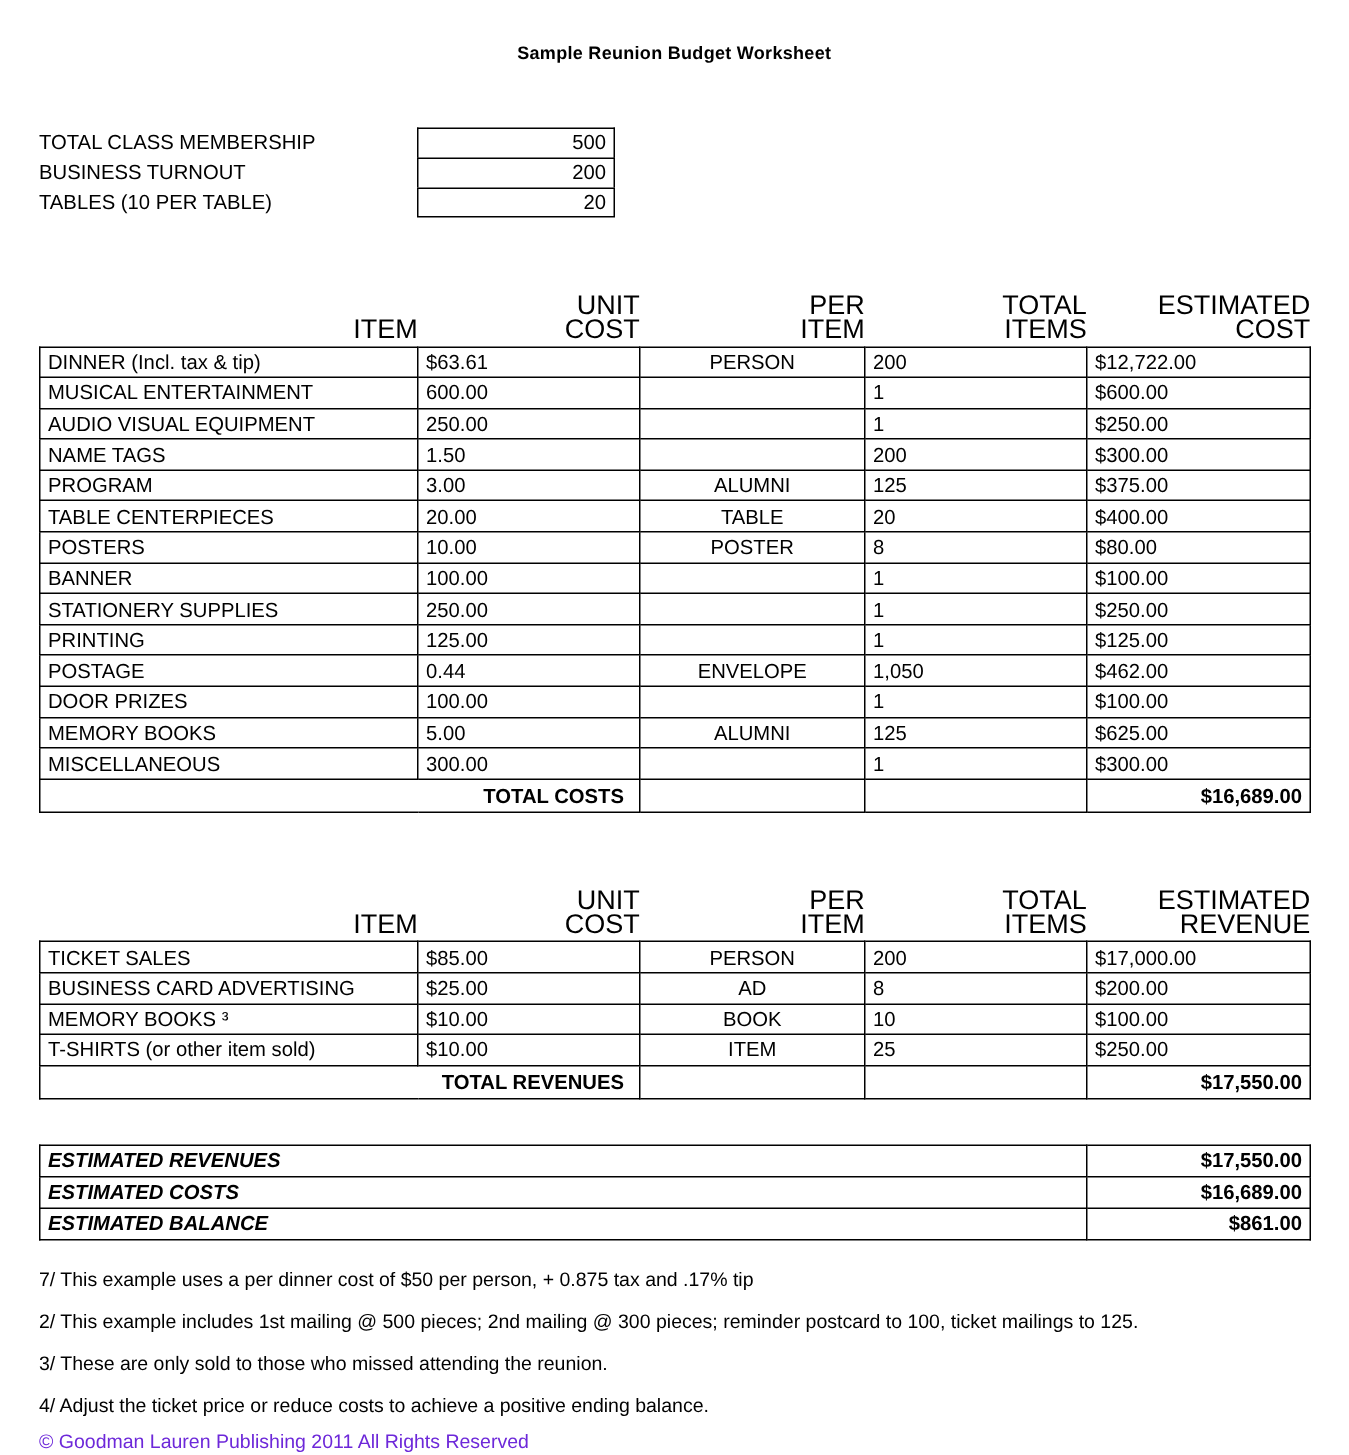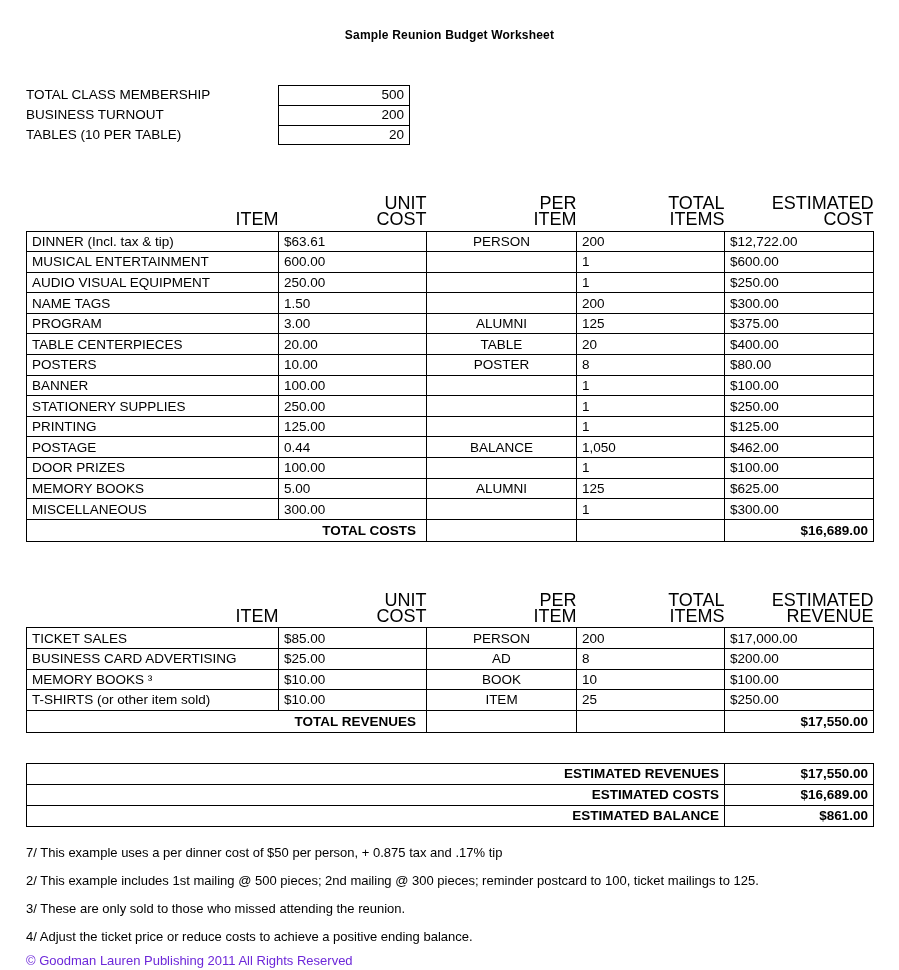--- a/index.html
+++ b/index.html
@@ -132,21 +132,21 @@
   }
   table.balance col.b-label { width: 698px; }
   table.balance col.b-amt   { width: 149px; }
   table.balance td {
     border: 1px solid #000;
     height: 21px;
     box-sizing: border-box;
     font-weight: bold;
     padding: 0 5px;
   }
-  td.b-label { text-align: right; }
+  td.b-label { text-align: left; font-style: italic; }
   td.b-amt { text-align: right; font-weight: normal; }
   td.b-amt.bold { font-weight: bold; }
 
   
   .notes {
     margin-left: 26px;
     margin-top: 18px;
     font-size: 13px;
   }
   .notes p {
@@ -278,21 +278,21 @@
         <tr>
           <td class="l">PRINTING</td>
           <td class="r">125.00</td>
           <td class="c"></td>
           <td class="r">1</td>
           <td class="r">$125.00</td>
         </tr>
         <tr>
           <td class="l">POSTAGE</td>
           <td class="r">0.44</td>
-          <td class="c">BALANCE</td>
+          <td class="c">ENVELOPE</td>
           <td class="r">1,050</td>
           <td class="r">$462.00</td>
         </tr>
         <tr>
           <td class="l">DOOR PRIZES</td>
           <td class="r">100.00</td>
           <td class="c"></td>
           <td class="r">1</td>
           <td class="r">$100.00</td>
         </tr>

